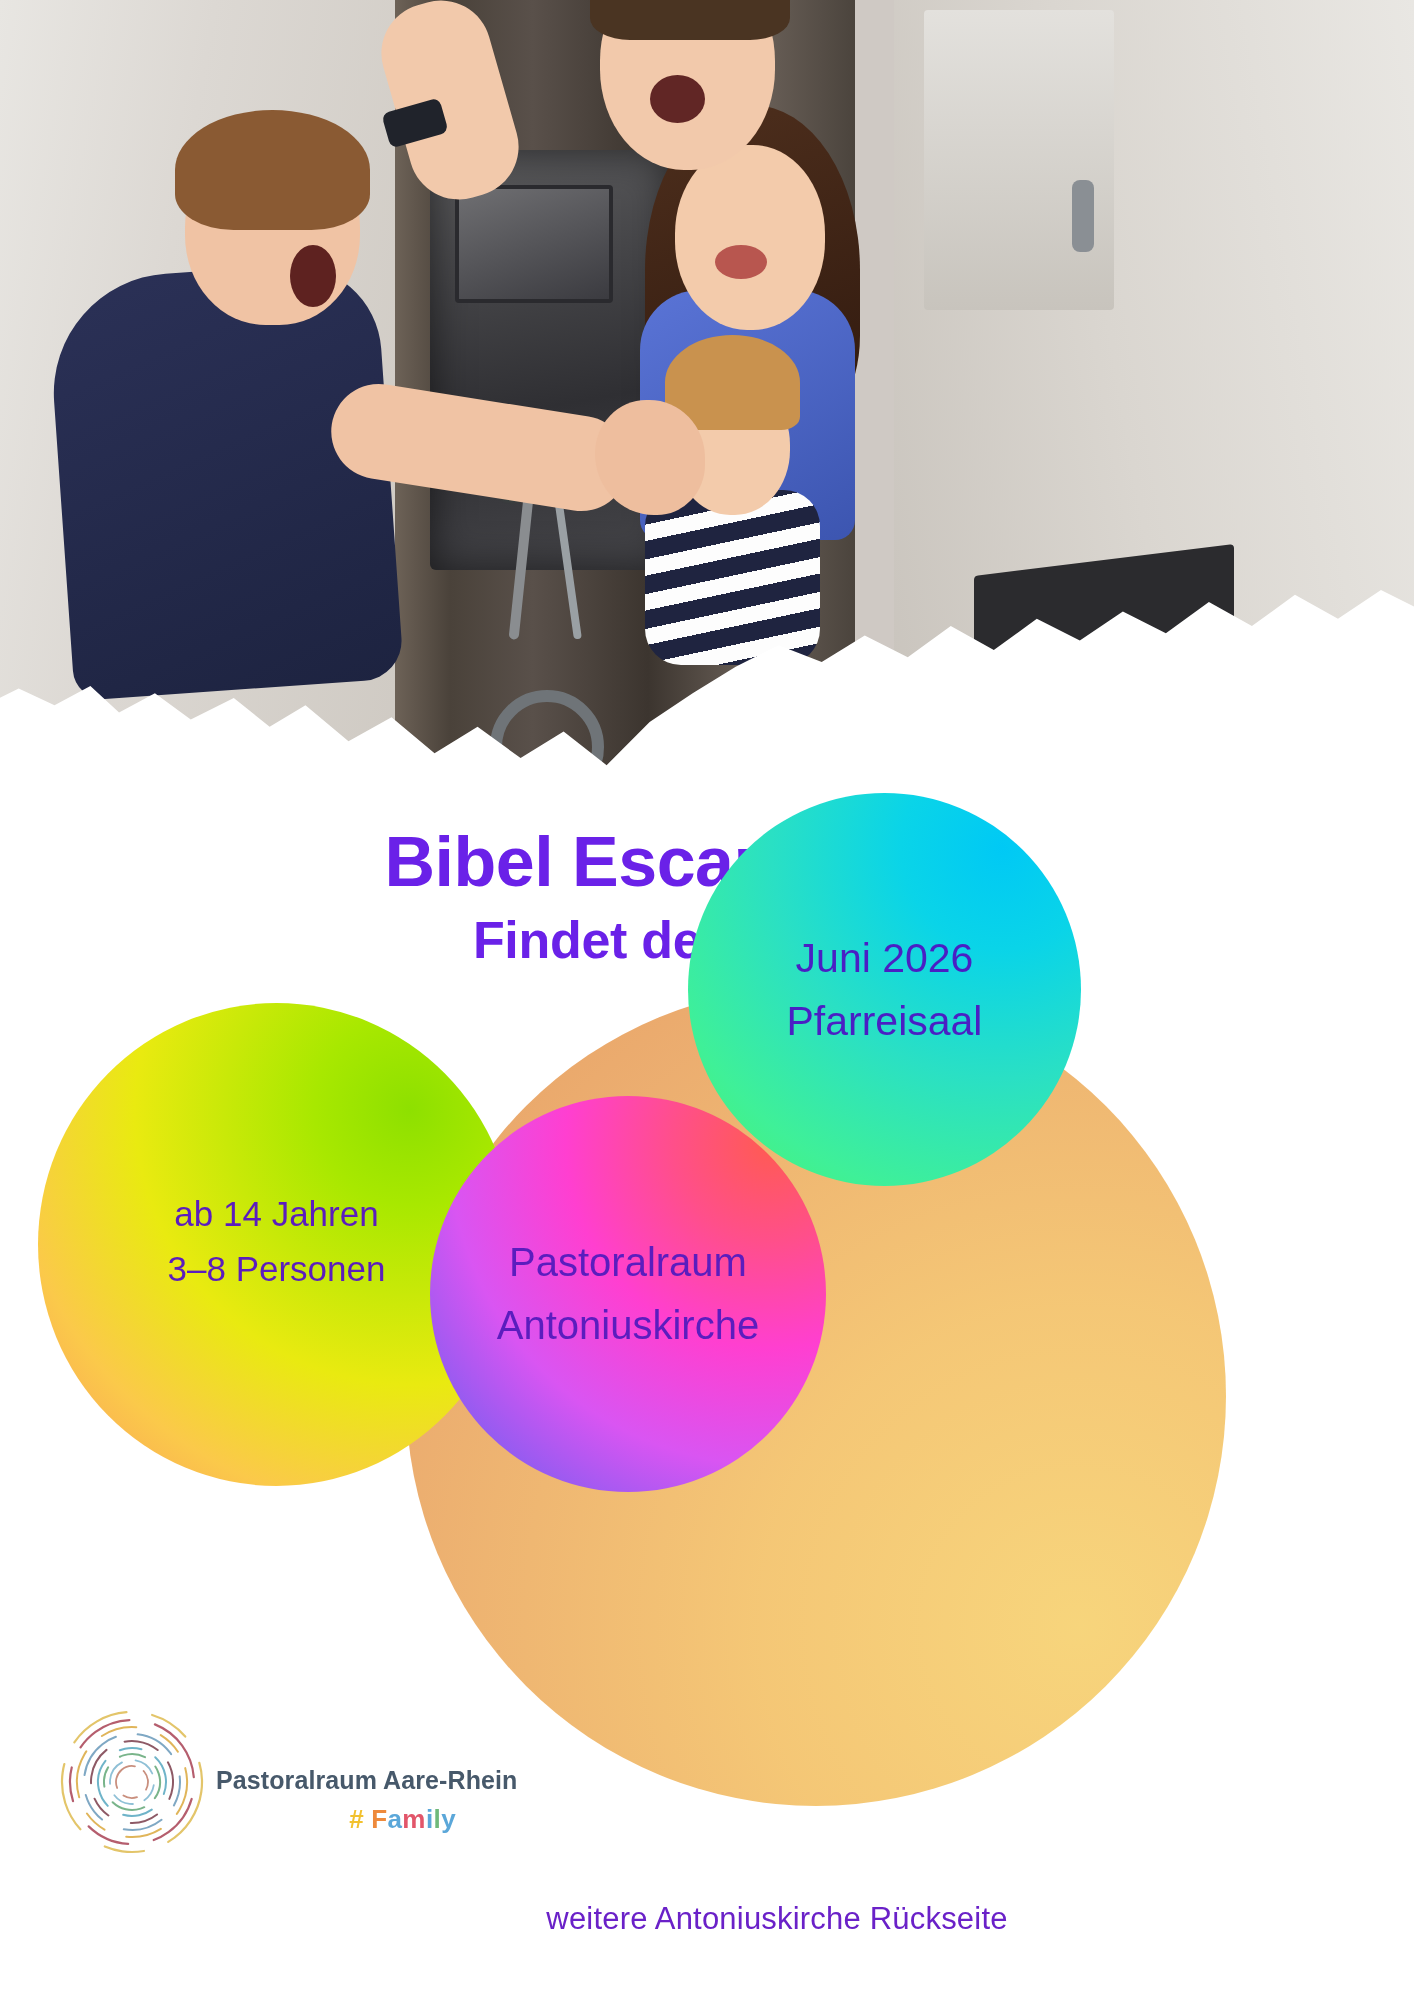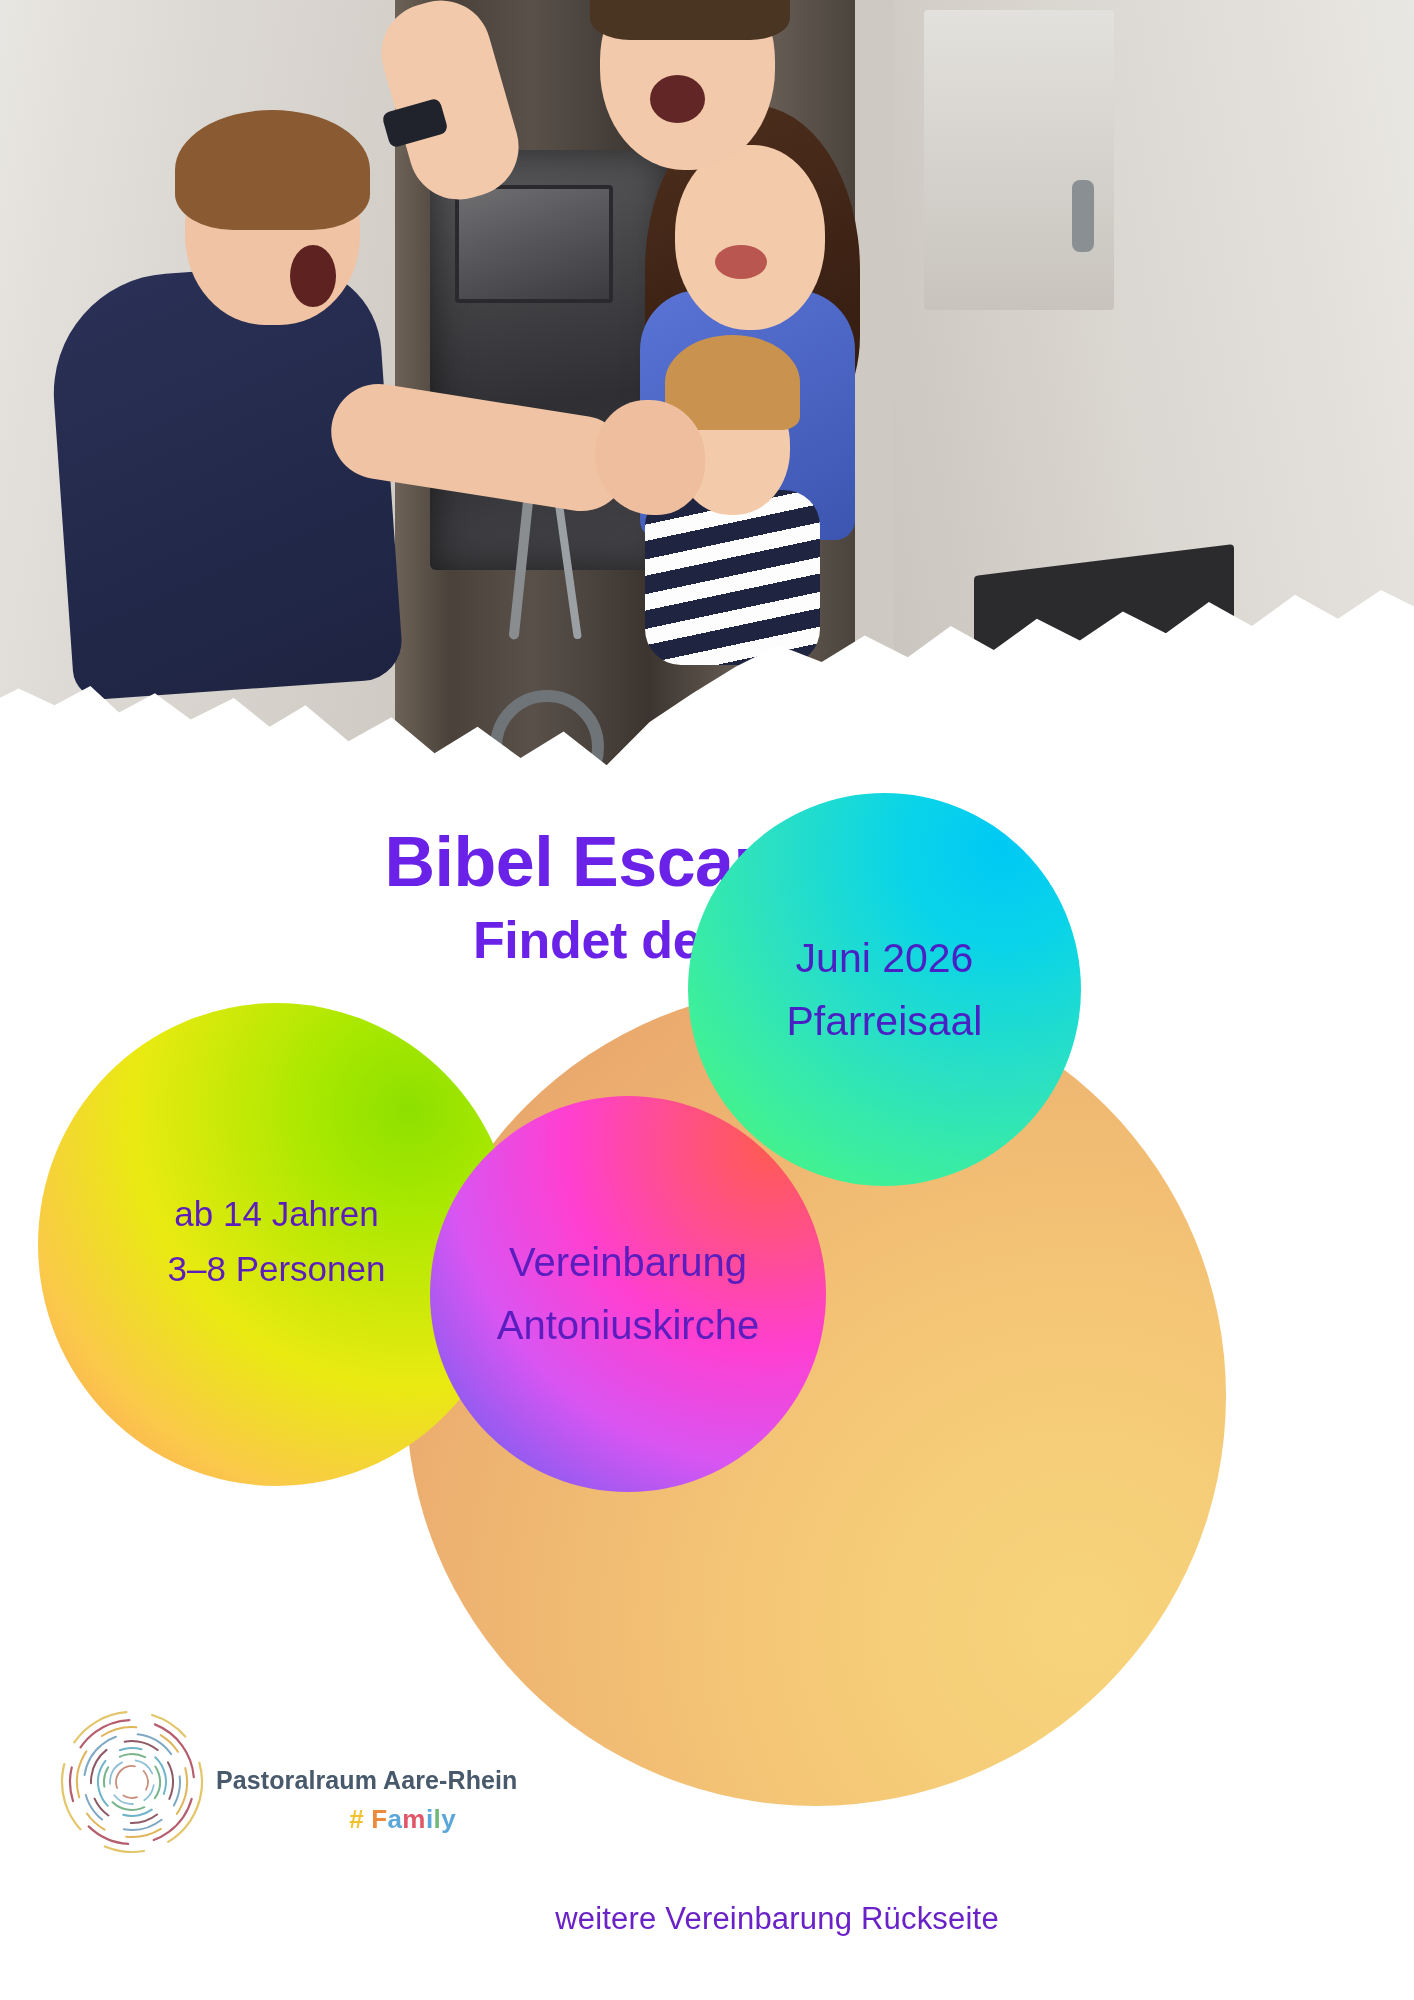--- a/index.html
+++ b/index.html
@@ -186,21 +186,21 @@
 
 <div class="circle" id="circle-teal">
   <div>
     <span class="ctext">Juni 2026</span>
     <span class="ctext">Pfarreisaal</span>
   </div>
 </div>
 
 <div class="circle" id="circle-pink">
   <div>
-    <span class="ctext">Vereinbarung</span>
+    <span class="ctext">Pastoralraum</span>
     <span class="ctext">Antoniuskirche</span>
   </div>
 </div>
 
 <div id="logo">
   <svg id="logo-mark" viewBox="0 0 148 148">
     <g fill="none" stroke-linecap="round">
       <circle cx="74" cy="74" r="70" stroke="#E3C56A" stroke-width="2.2" stroke-dasharray="62 26 40 30 70 24" transform="rotate(8 74 74)"></circle>
       <circle cx="74" cy="74" r="62" stroke="#B55E6E" stroke-width="2.2" stroke-dasharray="34 22 58 26 44 30" transform="rotate(-36 74 74)"></circle>
       <circle cx="74" cy="74" r="55" stroke="#E0B55A" stroke-width="2.0" stroke-dasharray="24 18 48 22 36 26" transform="rotate(120 74 74)"></circle>
@@ -212,14 +212,14 @@
       <circle cx="74" cy="74" r="16" stroke="#C98F7E" stroke-width="1.8" stroke-dasharray="14 10 20 12" transform="rotate(-130 74 74)"></circle>
     </g>
   </svg>
   <div id="logo-text">
     <div id="logo-name">Pastoralraum Aare-Rhein</div>
     <div id="logo-family"><span style="color: rgb(242, 193, 46); margin-right: 7px;">#</span><span style="color: rgb(238, 138, 60);">F</span><span style="color: rgb(91, 167, 217);">a</span><span style="color: rgb(226, 86, 106);">m</span><span style="color: rgb(91, 167, 217);">i</span><span style="color: rgb(111, 185, 122);">l</span><span style="color: rgb(91, 167, 217);">y</span></div>
   </div>
 </div>
 
 <div id="footer">
-  <span id="footer-inner">weitere Vereinbarung  Rückseite</span>
+  <span id="footer-inner">weitere Antoniuskirche  Rückseite</span>
 </div>
 
 </body></html>

